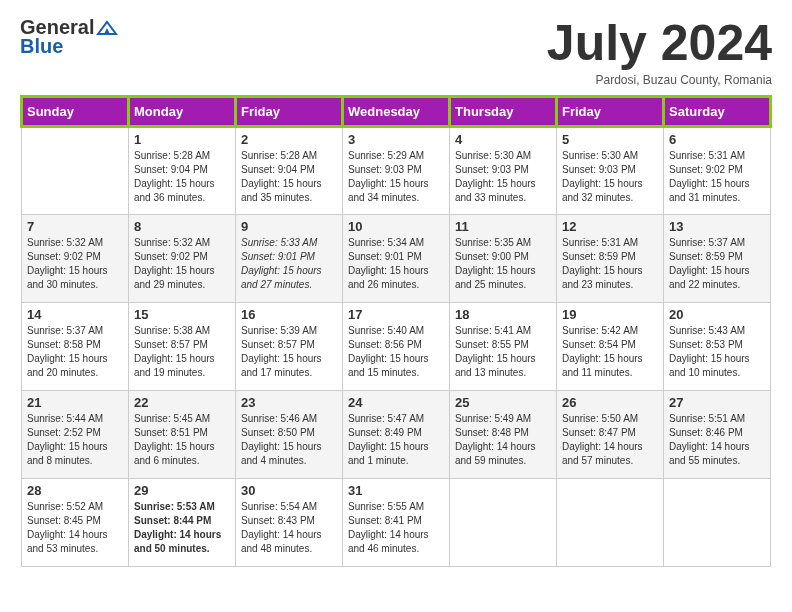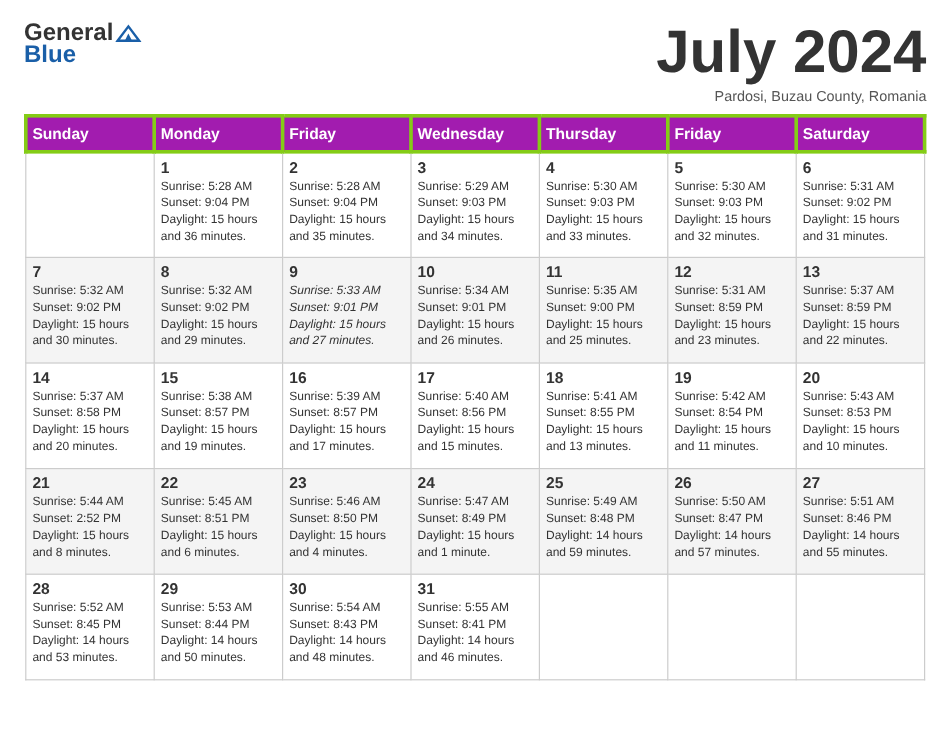--- a/index.html
+++ b/index.html
@@ -317,21 +317,21 @@
       <tr>
         <td>
           <span class="day-number">28</span>
           <div class="day-info" style="white-space: pre-line;">Sunrise: 5:52 AM
 Sunset: 8:45 PM
 Daylight: 14 hours
 and 53 minutes.</div>
         </td>
         <td>
           <span class="day-number">29</span>
-          <div class="day-info" style="white-space: pre-line;">Sunrise: 5:53 AM
+          <div class="day-info" style="white-space: pre-line; font-weight: bold;">Sunrise: 5:53 AM
 Sunset: 8:44 PM
 Daylight: 14 hours
 and 50 minutes.</div>
         </td>
         <td>
           <span class="day-number">30</span>
           <div class="day-info" style="white-space: pre-line;">Sunrise: 5:54 AM
 Sunset: 8:43 PM
 Daylight: 14 hours
 and 48 minutes.</div>

